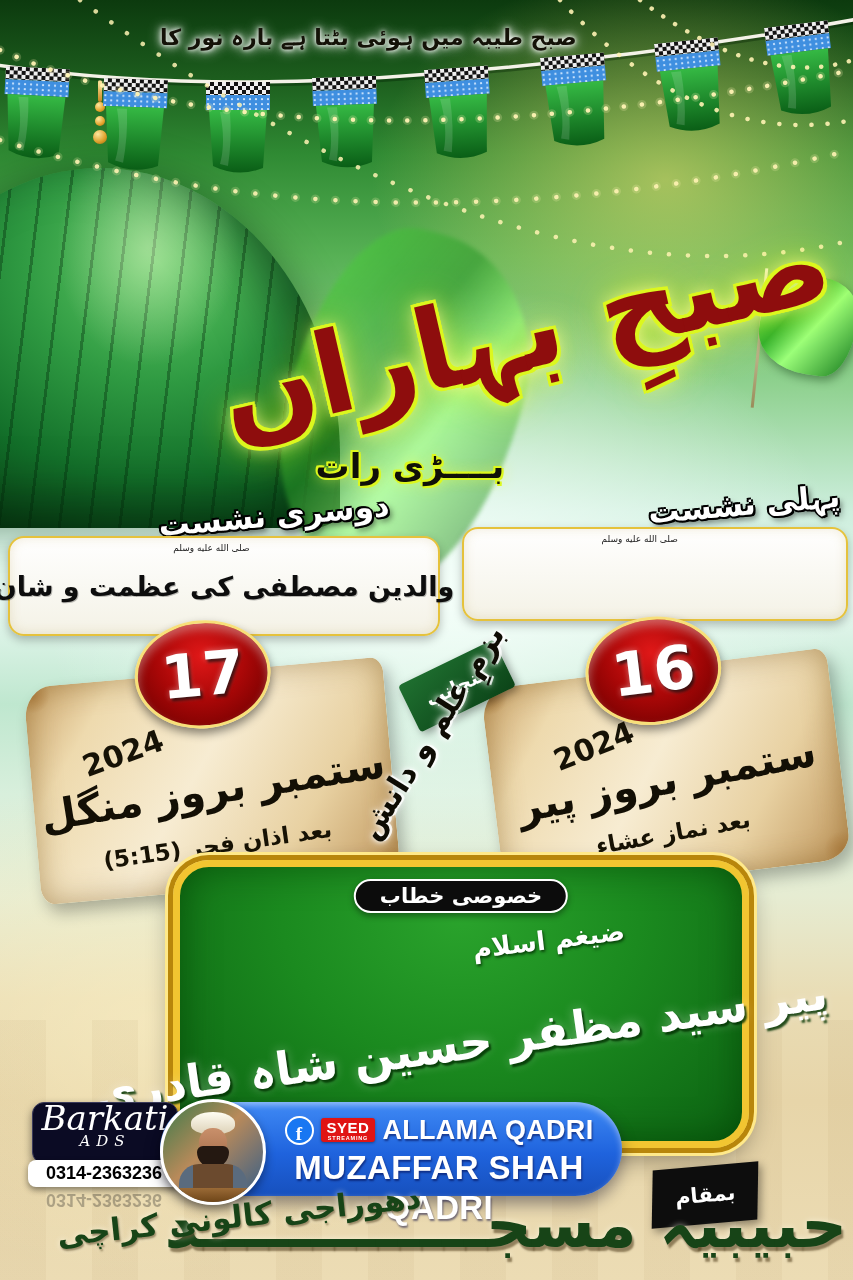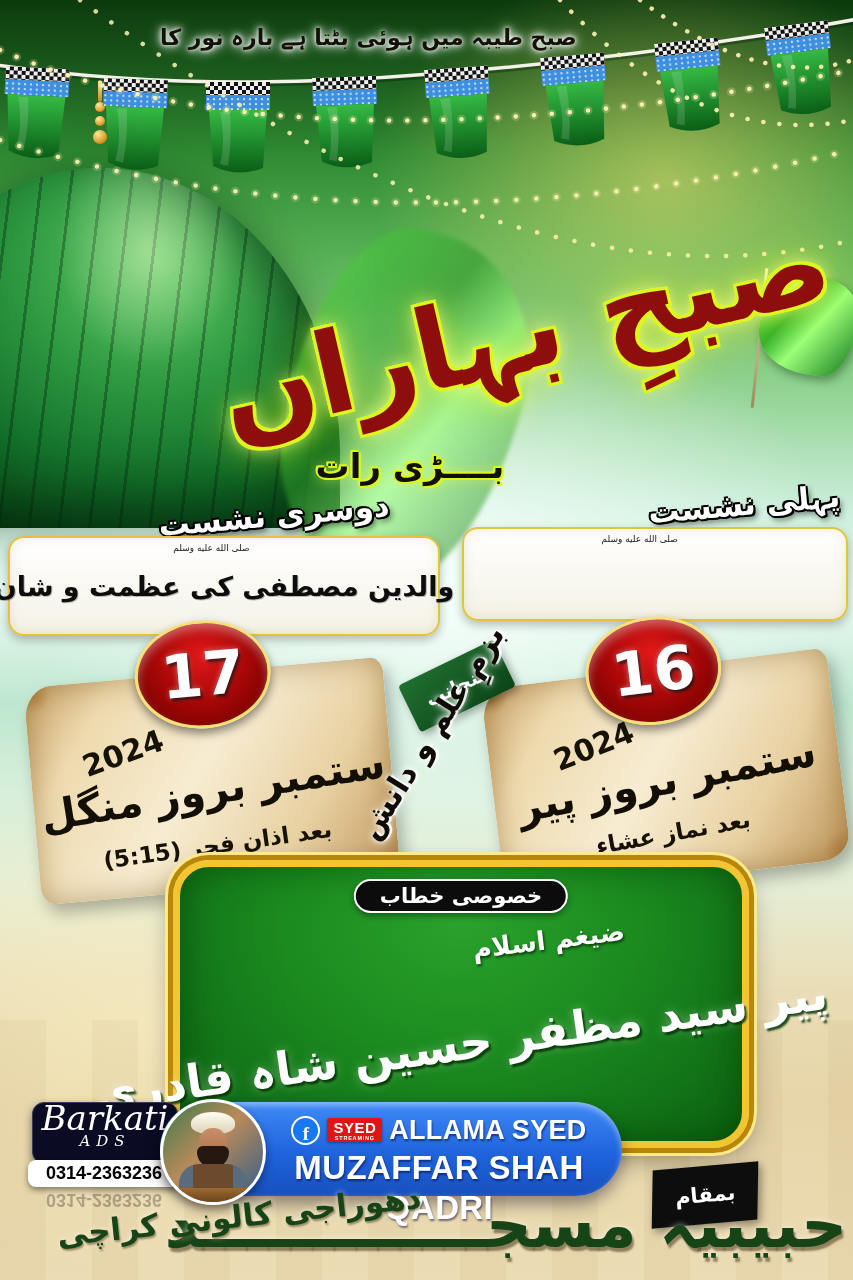--- a/index.html
+++ b/index.html
@@ -330,21 +330,21 @@
     </div>
     <div class="live-content">
       <div class="live-line1">
         <div class="fb-icon">
           <span>f</span>
         </div>
         <div class="live-badge">
           <span class="live-word">SYED</span>
           <span class="streaming-word">STREAMING</span>
         </div>
-        <span class="en-line1">ALLAMA SYED</span>
+        <span class="en-line1">ALLAMA QADRI</span>
       </div>
       <div class="en-line2">MUZAFFAR SHAH QADRI</div>
     </div>
   </div>
 
   <div class="abs venue-badge">
     <span class="rtl">بمقام</span>
   </div>
   <div class="abs venue-name rtl">حبیبیہ مسجـــــــــــــد</div>
   <div class="abs venue-location rtl">دھوراجی کالونی کراچی</div>

